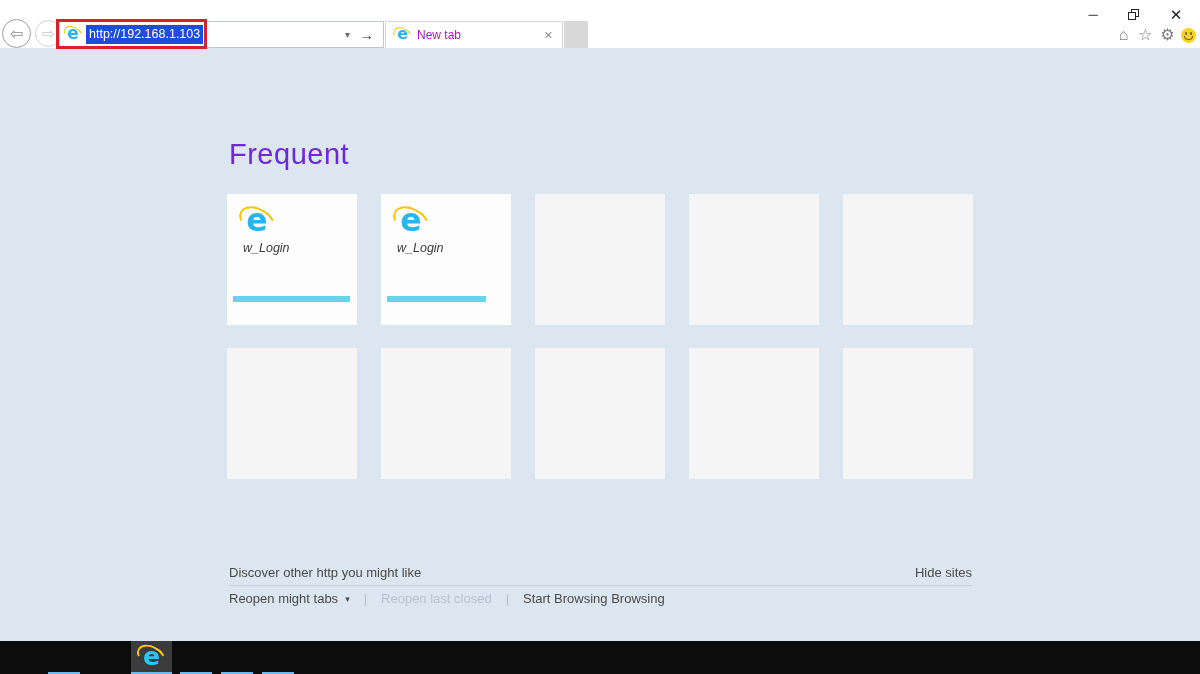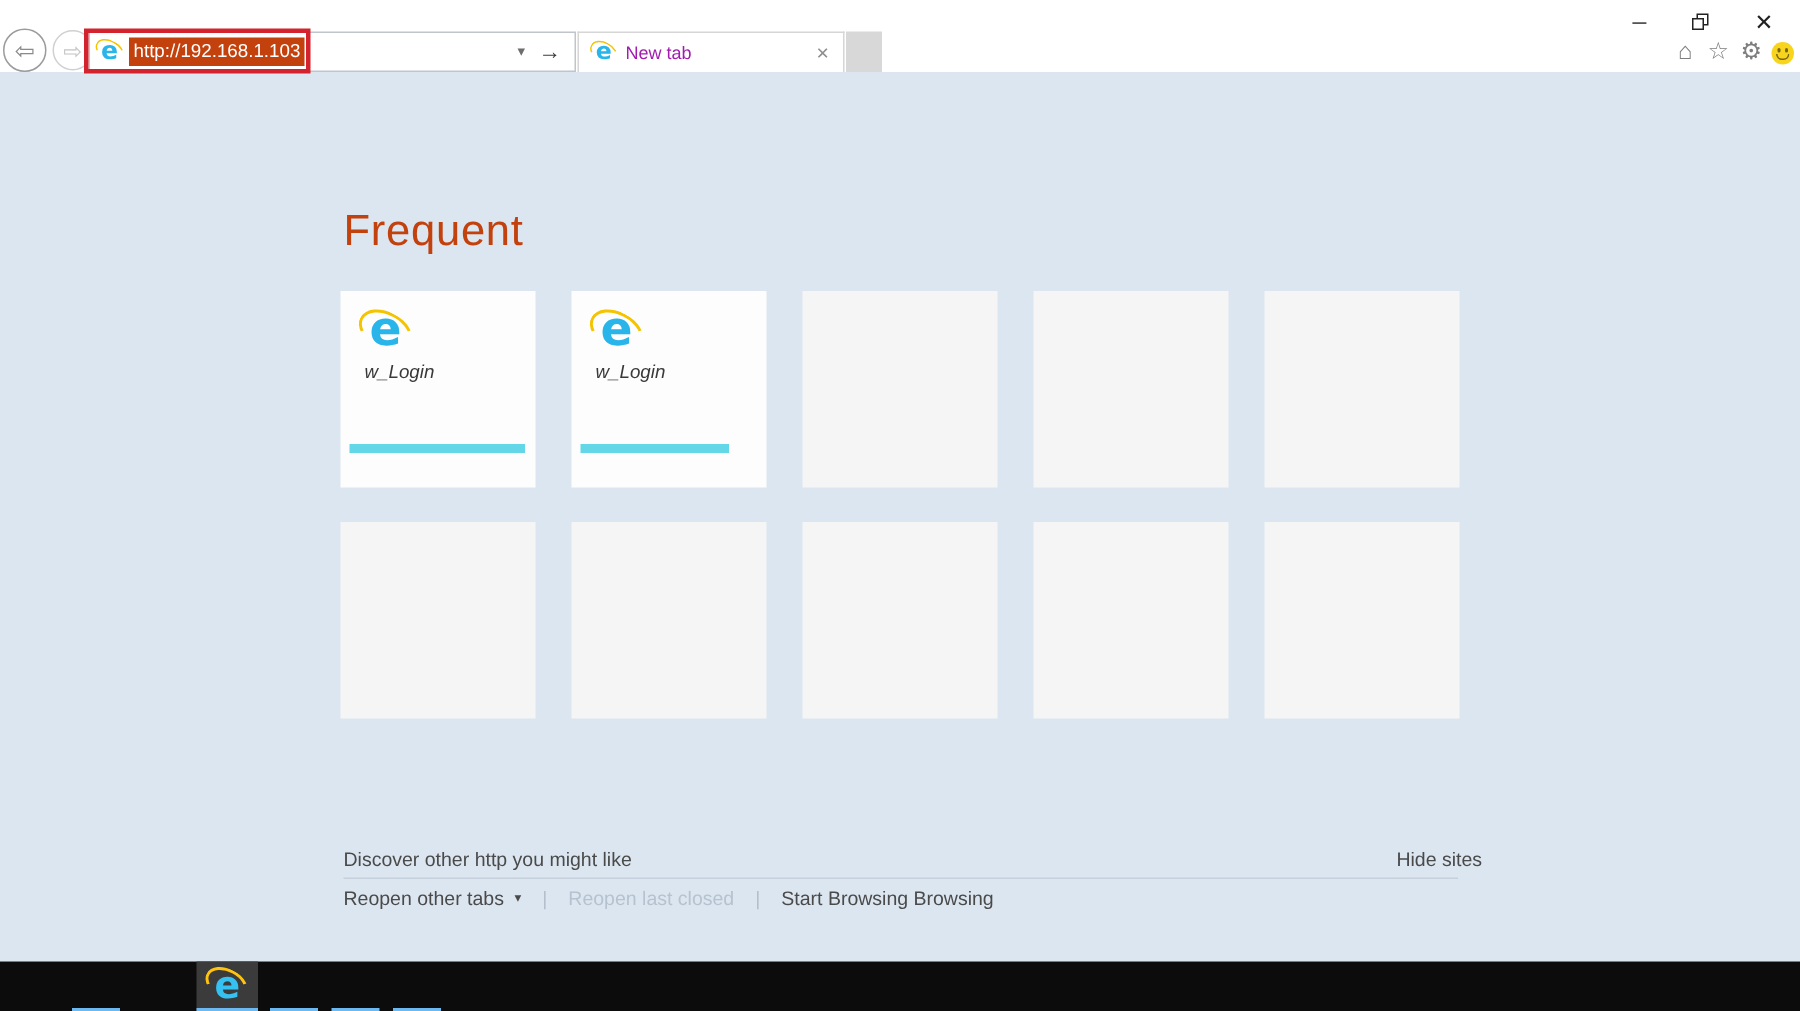--- a/index.html
+++ b/index.html
@@ -7,21 +7,21 @@
   body { font-family:"Liberation Sans","DejaVu Sans",sans-serif; }
   .screen { position:relative; width:1200px; height:674px; background:#fff; }
 
   
   .chrome { position:absolute; left:0; top:0; width:1200px; height:48px; background:#fff; }
   .nav-btn { position:absolute; border-radius:50%; display:flex; align-items:center; justify-content:center; }
   .nav-back { left:2px; top:19px; width:29px; height:29px; border:1px solid #9b9b9b; color:#8a8a8a; font-size:16px; }
   .nav-fwd  { left:35px; top:20px; width:27px; height:27px; border:1px solid #d0d0d0; color:#c6c6c6; font-size:15px; }
   .address-bar { position:absolute; left:59px; top:21px; width:325px; height:27px; background:#fff;
                  border:1px solid #bfc5cb; display:flex; align-items:center; padding-left:5px; }
-  .url-text { margin-left:5px; background:#c2410c; color:#fff; font-size:12.5px; padding:2px 3px 3px 3px; white-space:nowrap; }
+  .url-text { margin-left:5px; background:#1d4ed8; color:#fff; font-size:12.5px; padding:2px 3px 3px 3px; white-space:nowrap; }
   .text-caret { width:1px; height:16px; background:#333; margin-left:1px; }
   .addr-dropdown { margin-left:auto; color:#6e6e6e; font-size:10px; padding:0 4px; }
   .addr-go { color:#3b3b3b; font-size:15px; padding:0 9px 0 5px; }
   .annotation { position:absolute; left:56px; top:19px; width:151px; height:30px; border:3px solid #d2232e; z-index:6; pointer-events:none; }
 
   .tab { position:absolute; left:385px; top:21px; width:178px; height:27px; background:#fff;
          border:1px solid #d6d6d6; border-bottom:none; display:flex; align-items:center; padding:0 9px; }
   .tab-title { margin-left:7px; font-size:12px; color:#a21caf; }
   .tab-close { margin-left:auto; color:#8f8f8f; font-size:11px; }
   .newtab-btn { position:absolute; left:564px; top:21px; width:24px; height:27px; background:#d8d8d8; }
@@ -46,32 +46,32 @@
   .ie-logo .e { position:absolute; left:0; top:-0.07em; width:100%; text-align:center; color:#29b5ea;
                 font-weight:bold; font-size:1.05em; line-height:1; font-family:"DejaVu Sans",sans-serif; }
   .ie-logo .orbit { position:absolute; left:-14%; top:2%; width:126%; height:84%; border-radius:50%;
                     border:0.09em solid #f5c400; border-bottom-color:transparent; border-right-color:transparent;
                     transform:rotate(28deg); }
   .fav16 { font-size:16px; } .fav15 { font-size:15px; } .logo30 { font-size:30px; } .logo24 { font-size:24px; }
   .logo24 .e { color:#35c1f1; } .logo24 .orbit { border-color:#ffc20e; border-bottom-color:transparent; border-right-color:transparent; }
 
   
   .content { position:absolute; left:0; top:48px; width:1200px; height:593px; background:#dce6f0; }
-  .freq-heading { position:absolute; left:229px; top:90px; font-size:29px; font-weight:300; color:#c2410c; letter-spacing:0.5px; }
+  .freq-heading { position:absolute; left:229px; top:90px; font-size:29px; font-weight:300; color:#6d28d9; letter-spacing:0.5px; }
   .tiles { position:absolute; left:227px; top:146px; display:grid; grid-template-columns:repeat(5,130px);
            grid-auto-rows:131px; gap:23px 24px; }
   .tile { position:relative; }
   .tile.site { background:#fdfdfe; }
   .tile.empty { background:#f5f5f6; }
   .tile .logo { position:absolute; left:15px; top:13px; }
   .tile-label { position:absolute; left:16px; top:47px; font-size:12.5px; color:#3a3a3a;font-style:italic; }
   .tile .bar { position:absolute; left:6px; bottom:23px; height:6px; background:#63d6e8; }
 
   .discover { position:absolute; left:229px; top:517px; font-size:13px; color:#4a4a4a; }
-  .hide-sites { position:absolute; right:212px; top:517px; font-size:13px; color:#4a4a4a; }
+  .hide-sites { position:absolute; right:228px; top:517px; font-size:13px; color:#4a4a4a; }
   .footer-divider { position:absolute; left:229px; top:537px; width:743px; height:1px; background:#c5d0dc; }
   .footer-row { position:absolute; left:229px; top:543px; display:flex; align-items:center; font-size:13px; color:#4a4a4a; }
   .footer-row .sep { color:#b3bfcc; margin:0 14px; }
   .footer-row .disabled { color:#b6c2cf; }
   .reopen-caret { font-size:9px; margin-left:7px; color:#4a4a4a; }
 
   
   .taskbar { position:absolute; left:0; top:641px; width:1200px; height:33px; background:#0c0c0c; }
   .tb-item { position:absolute; }
   .ie-task-tile { left:131px; top:0px; width:41px; height:33px; background:#3b3b3b; display:flex; align-items:center; justify-content:center; }
@@ -171,21 +171,21 @@
       <div class="tile empty"></div>
       <div class="tile empty"></div>
       <div class="tile empty"></div>
     </div>
 
     <div class="discover">Discover other http you might like</div>
     <div class="hide-sites">Hide sites</div>
     <div class="footer-divider"></div>
 
     <div class="footer-row">
-      <span>Reopen other tabs</span>
+      <span>Reopen might tabs</span>
       <span class="reopen-caret">▾</span>
       <span class="sep">|</span>
       <span class="disabled">Reopen last closed</span>
       <span class="sep">|</span>
       <span>Start Browsing Browsing</span>
     </div>
   </div>
 
   <div class="taskbar">
 

